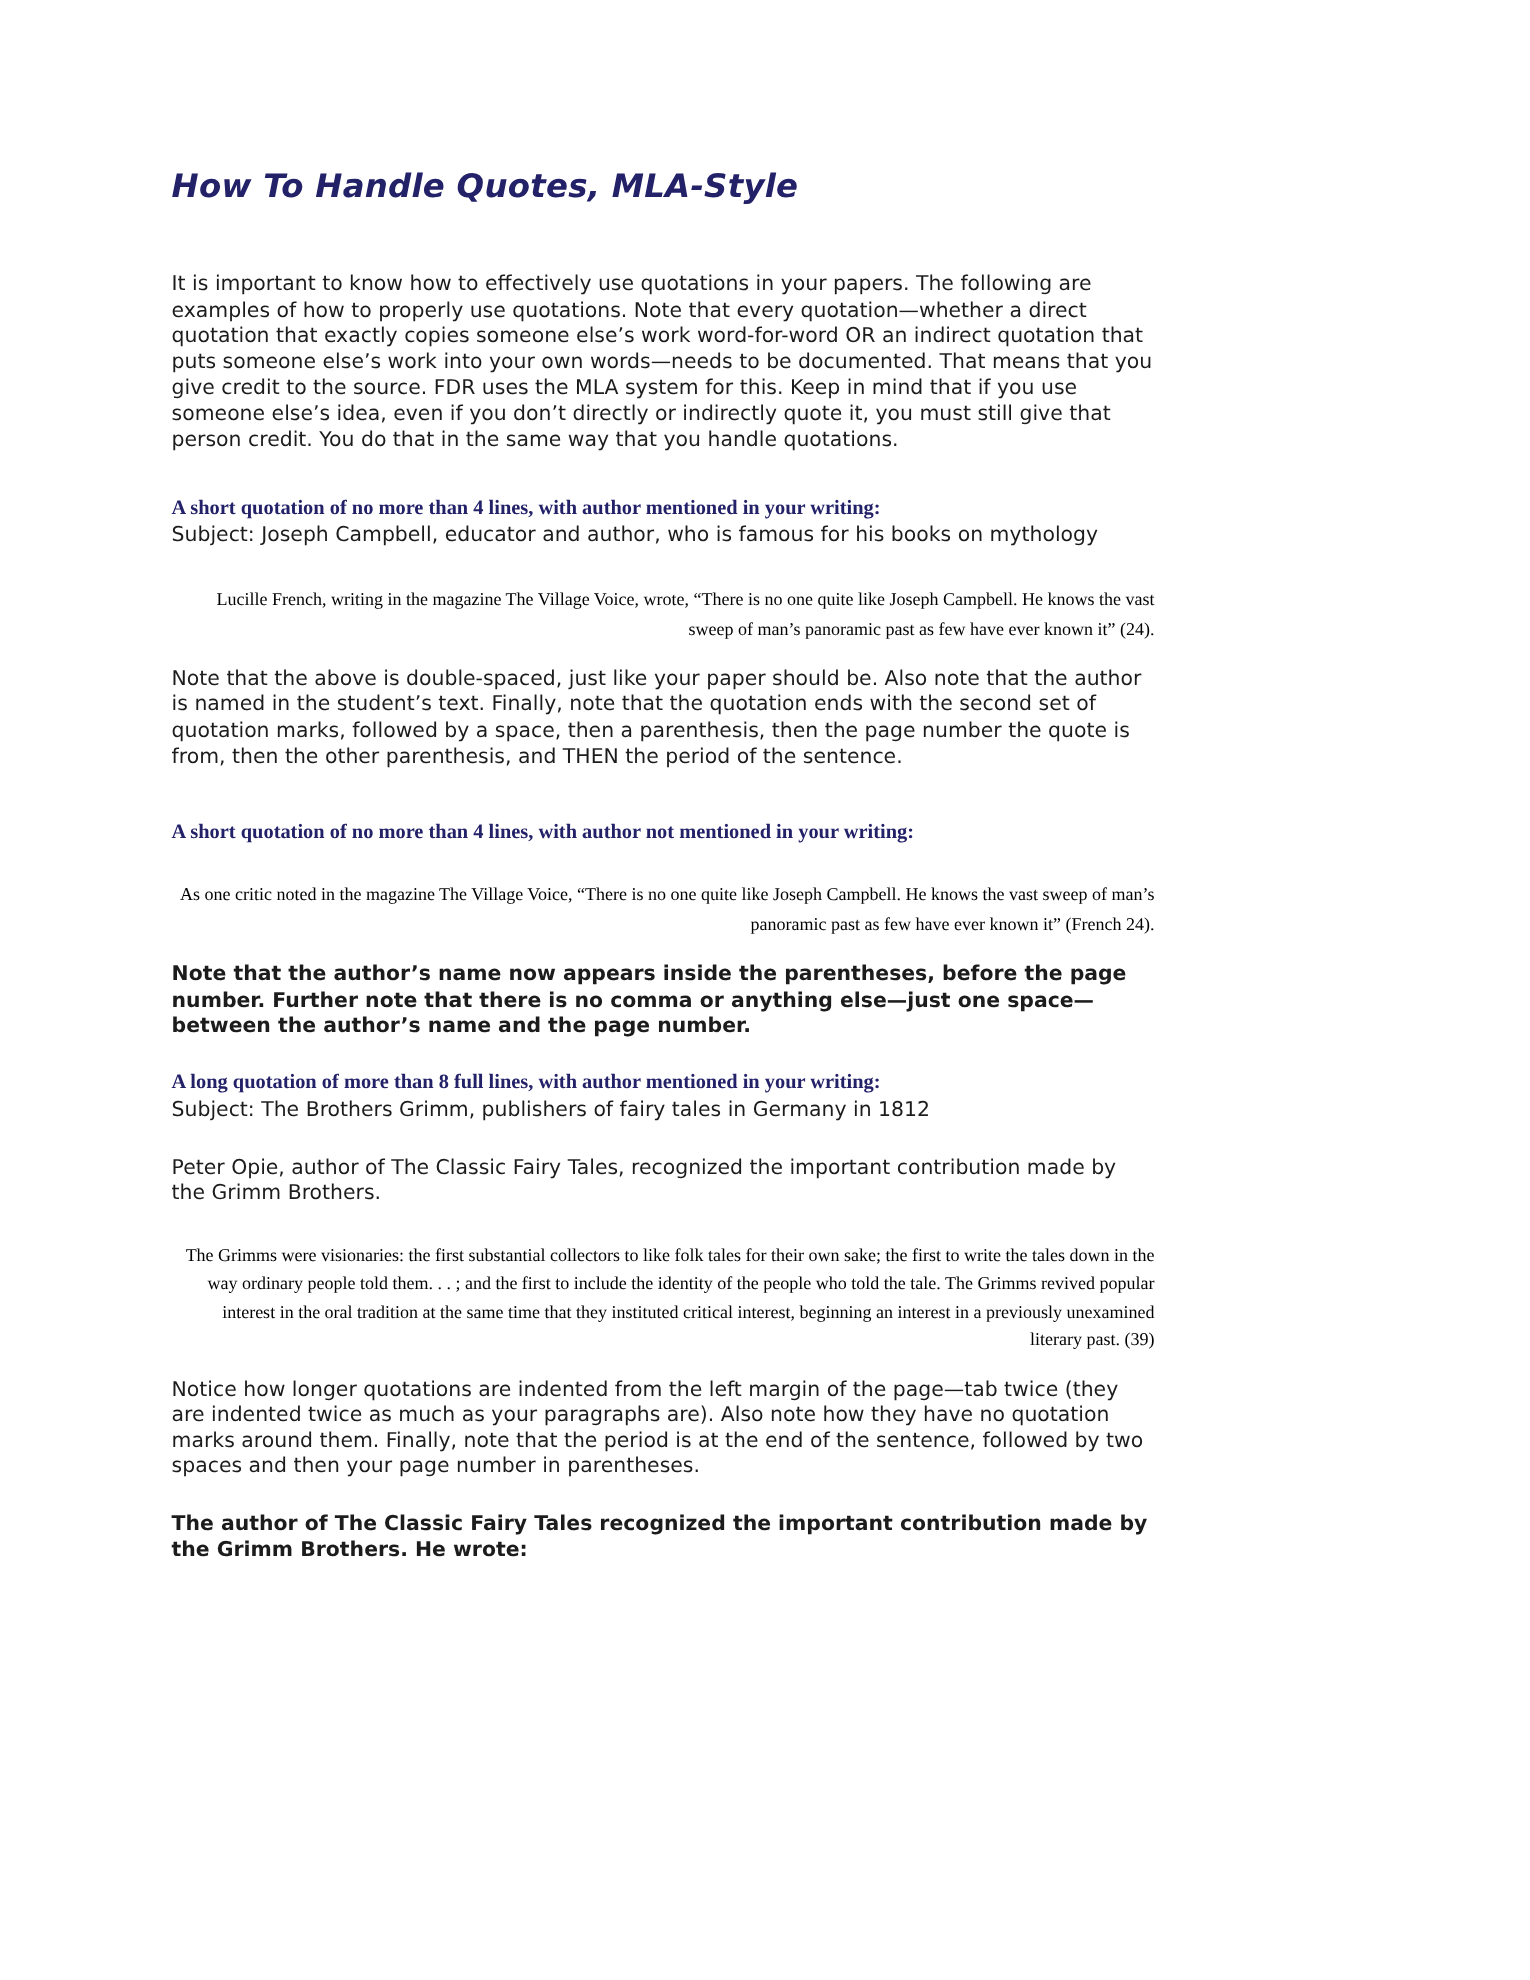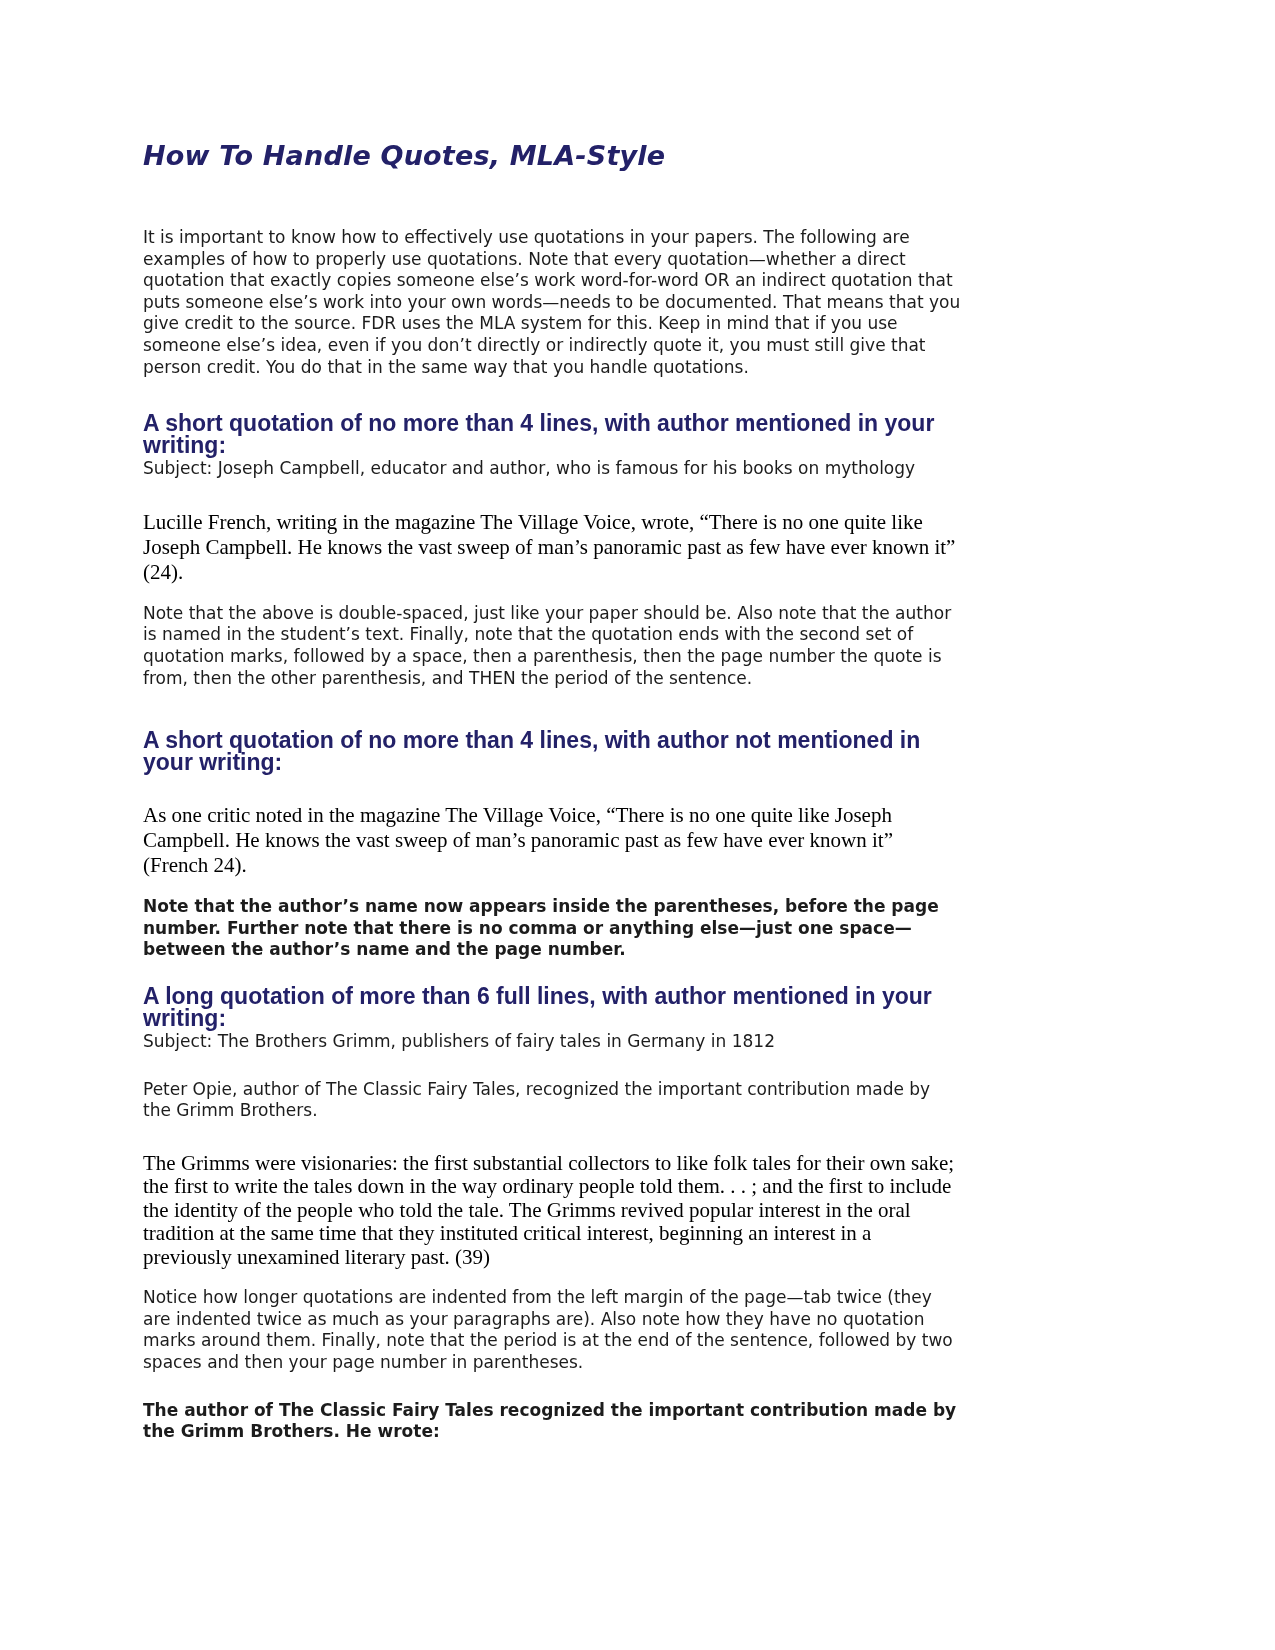--- a/index.html
+++ b/index.html
@@ -25,33 +25,34 @@
     margin:0 0 56px 0;
   }
   .para{
     font-family:"DejaVu Sans",sans-serif;
     font-size:17px;
     line-height:21.6px;
     color:var(--body);
     margin:0 0 26px 0;
   }
   .heading{
-    font-family:Liberation Sans, sans-serif;
-    font-size:23px;
+    font-family:Liberation Serif, serif;
+    font-size:17px;
     line-height:22px;
     font-weight:bold;
     color:var(--heading);
     margin:0 0 2px 0;
   }
   .quote{
     font-family:"Liberation Serif","DejaVu Serif",serif;
-    font-size:21px;
+    font-size:15px;
     line-height:25px;
     color:#000000;
     margin:0 0 18px 0;
+    text-align:right;
   }
   .quote.long{line-height:23.5px;}
   
   .mb-0{margin-bottom:16px;font-weight:bold;}
   .mb-24{margin-bottom:24px;font-weight:bold;}
   .mb-26{margin-bottom:26px;}
   .mb-30{margin-bottom:30px;}
   .mb-34{margin-bottom:34px;}
   .mb-40{margin-bottom:40px;}
   .mt-12{margin-top:12px;}
@@ -67,21 +68,21 @@
 
   <p class="heading">A short quotation of no more than 4 lines, with author mentioned in your writing:</p>
   <p class="para mb-30">Subject: Joseph Campbell, educator and author, who is famous for his books on mythology</p>
   <p class="quote">Lucille French, writing in the magazine The Village Voice, wrote, “There is no one quite like Joseph Campbell. He knows the vast sweep of man’s panoramic past as few have ever known it” (24).</p>
   <p class="para mb-40">Note that the above is double-spaced, just like your paper should be. Also note that the author is named in the student’s text. Finally, note that the quotation ends with the second set of quotation marks, followed by a space, then a parenthesis, then the page number the quote is from, then the other parenthesis, and THEN the period of the sentence.</p>
 
   <p class="heading mb-30 mt-12">A short quotation of no more than 4 lines, with author not mentioned in your writing:</p>
   <p class="quote">As one critic noted in the magazine The Village Voice, “There is no one quite like Joseph Campbell. He knows the vast sweep of man’s panoramic past as few have ever known it” (French 24).</p>
   <p class="para mb-24">Note that the author’s name now appears inside the parentheses, before the page number. Further note that there is no comma or anything else—just one space—between the author’s name and the page number.</p>
 
-  <p class="heading">A long quotation of more than 6 full lines, with author mentioned in your writing:</p>
+  <p class="heading">A long quotation of more than 8 full lines, with author mentioned in your writing:</p>
   <p class="para mb-26">Subject: The Brothers Grimm, publishers of fairy tales in Germany in 1812</p>
   <p class="para mb-30">Peter Opie, author of The Classic Fairy Tales, recognized the important contribution made by the Grimm Brothers.</p>
   <p class="quote long">The Grimms were visionaries: the first substantial collectors to like folk tales for their own sake; the first to write the tales down in the way ordinary people told them. . . ; and the first to include the identity of the people who told the tale. The Grimms revived popular interest in the oral tradition at the same time that they instituted critical interest, beginning an interest in a previously unexamined literary past. (39)</p>
   <p class="para mb-26">Notice how longer quotations are indented from the left margin of the page—tab twice (they are indented twice as much as your paragraphs are). Also note how they have no quotation marks around them. Finally, note that the period is at the end of the sentence, followed by two spaces and then your page number in parentheses.</p>
 
   <p class="para mb-0">The author of The Classic Fairy Tales recognized the important contribution made by the Grimm Brothers. He wrote:</p>
 
 </div>
 
 </body></html>

